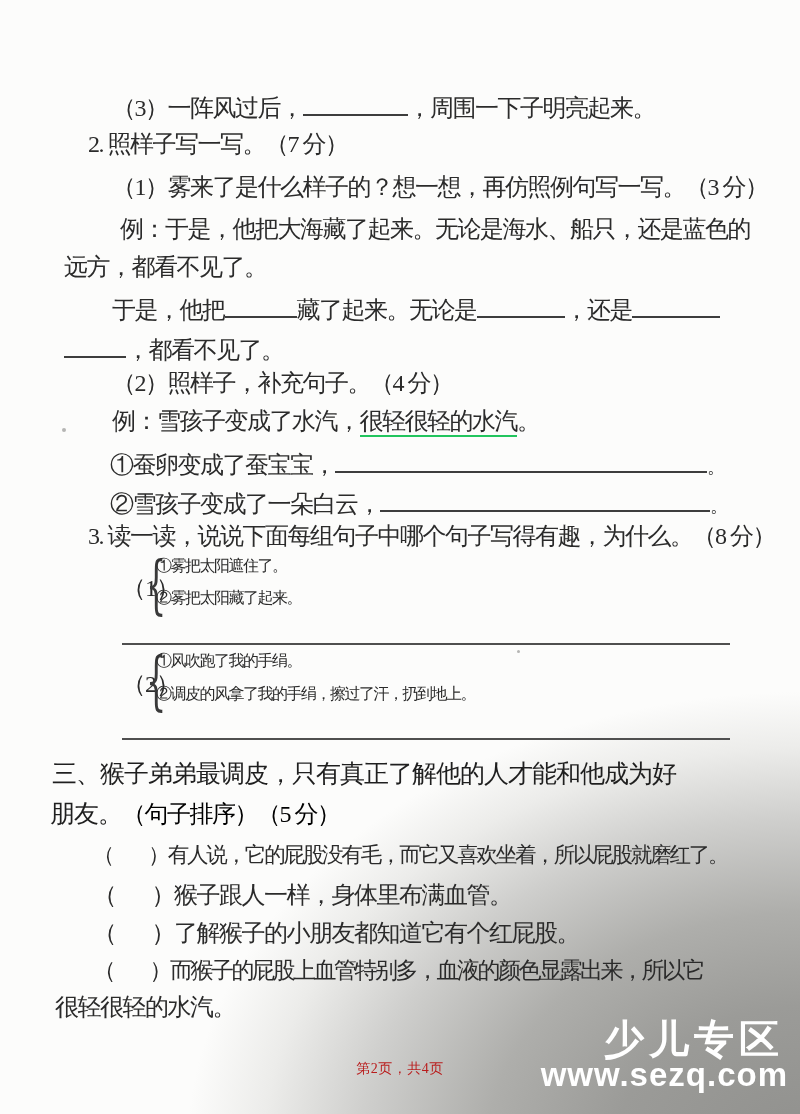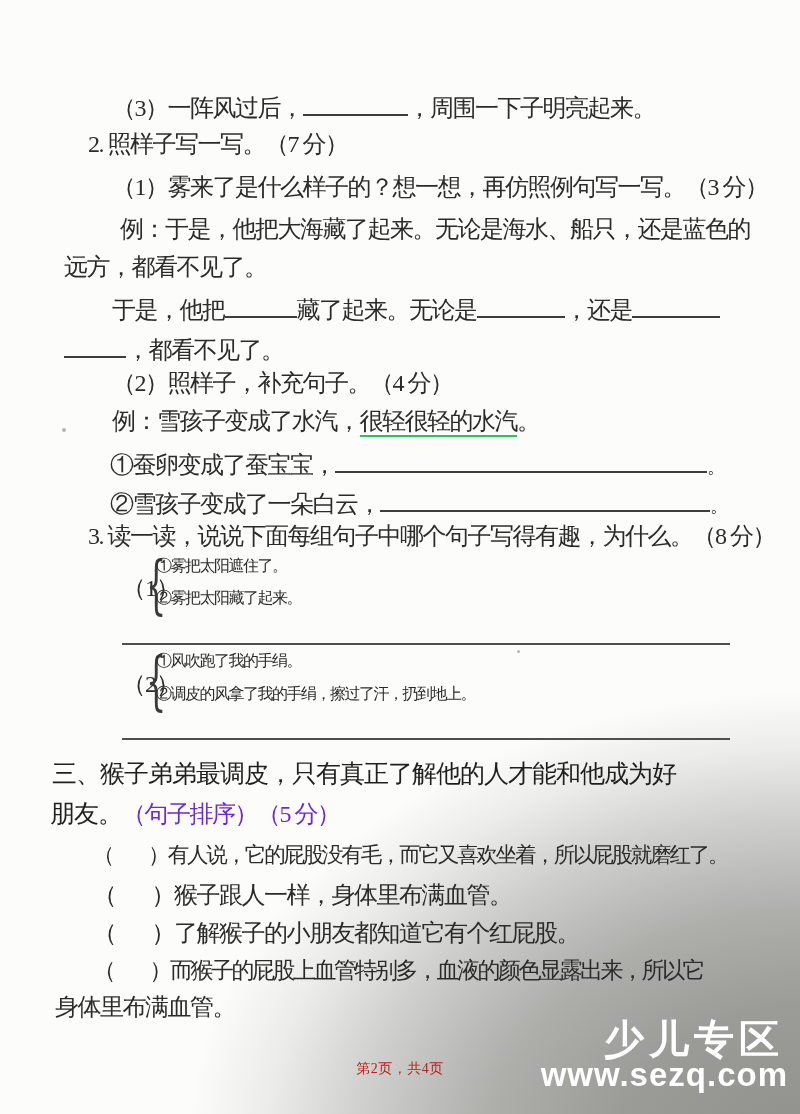--- a/index.html
+++ b/index.html
@@ -47,21 +47,21 @@
     font-size: 58px; font-weight: 300; color: #3a3a3a;
     transform: scale(0.55, 1.08); transform-origin: left top;
     line-height: 1;
   }
   .gline { position: absolute; left: 156px; font-size: 16px; letter-spacing: -1.5px; white-space: nowrap; font-family: Liberation Mono, monospace; }
   .heading {
     font-family: "Liberation Sans", sans-serif;
     font-weight: 400; font-size: 25px; letter-spacing: -1px;
     color: #1f1f1f;
   }
-  .note-regular { font-family: "Liberation Serif", serif; font-weight: 400; font-size: 24px; color:#6d28d9; }
+  .note-regular { font-family: "Liberation Serif", serif; font-weight: 400; font-size: 24px; color:#000000; }
   .pgap { display: inline-block; width: 36px; }
   .tight  { font-size: 23px; letter-spacing: -2.5px; }
   .xtight { font-size: 21.5px; letter-spacing: -2.2px; }
   .footer {
     position: absolute; left: 0; right: 0; top: 1060px;
     text-align: center; font-size: 14px; letter-spacing: 0.5px; color: #b91c1c;
   }
   .wm {
     position: absolute; color: #ffffff;
     font-family: "Liberation Sans", sans-serif; font-weight: 700;
@@ -133,21 +133,21 @@
   </div>
   <div class="ln" style="left:93px; top:881px;">
     <span>（</span><span class="pgap"></span><span>）</span><span>猴子跟人一样，身体里布满血管。</span>
   </div>
   <div class="ln" style="left:93px; top:919px;">
     <span>（</span><span class="pgap"></span><span>）</span><span>了解猴子的小朋友都知道它有个红屁股。</span>
   </div>
   <div class="ln tight" style="left:93px; top:957px;">
     <span>（</span><span class="pgap"></span><span>）</span><span>而猴子的屁股上血管特别多，血液的颜色显露出来，所以它</span>
   </div>
-  <div class="ln" style="left:55px; top:993px;">身体里布满血管。</div>
+  <div class="ln" style="left:55px; top:993px;">很轻很轻的水汽。</div>
 
   <div class="dot" style="left:62px; top:428px; width:4px; height:4px;"></div>
   <div class="dot" style="left:517px; top:650px; width:3px; height:3px;"></div>
 
   <div class="footer">第2页，共4页</div>
   <div class="wm wm-brand">少儿专区</div>
   <div class="wm wm-site">www.sezq.com</div>
 </div>
 
 </body></html>

